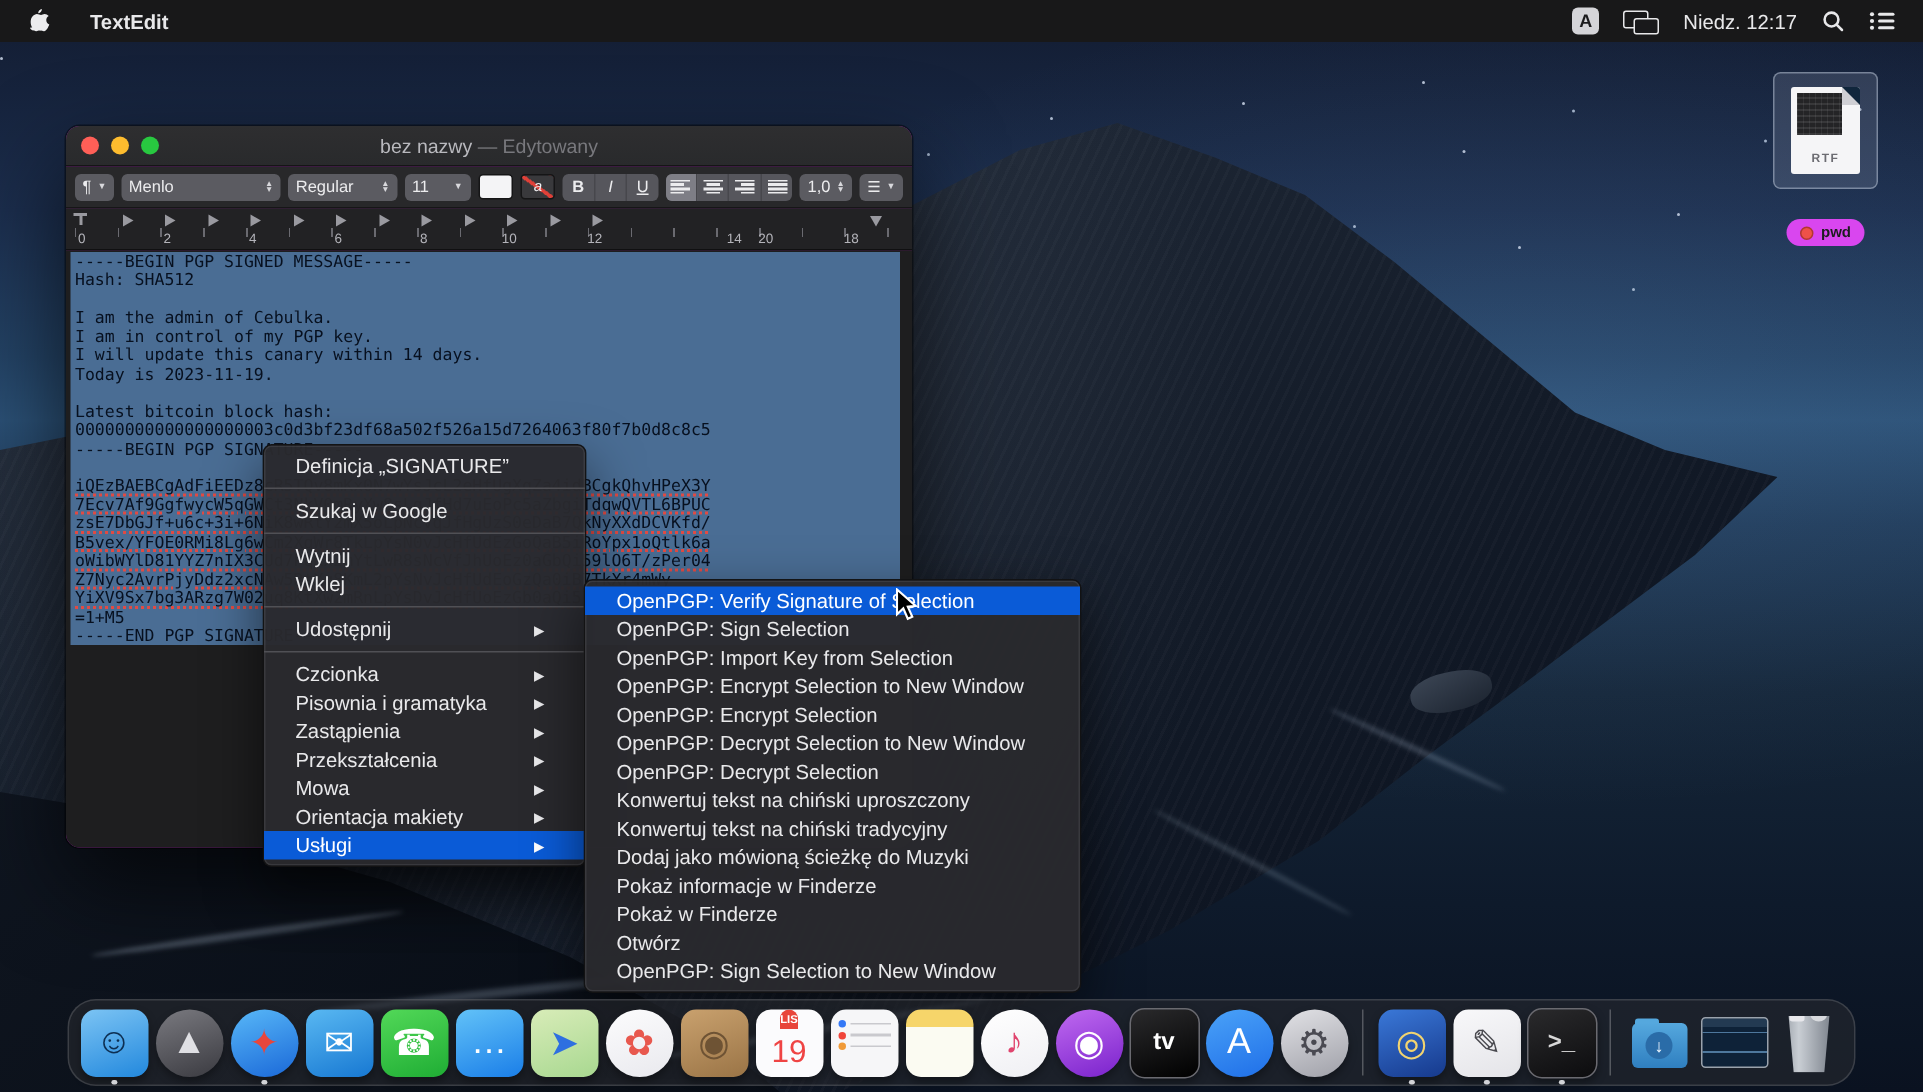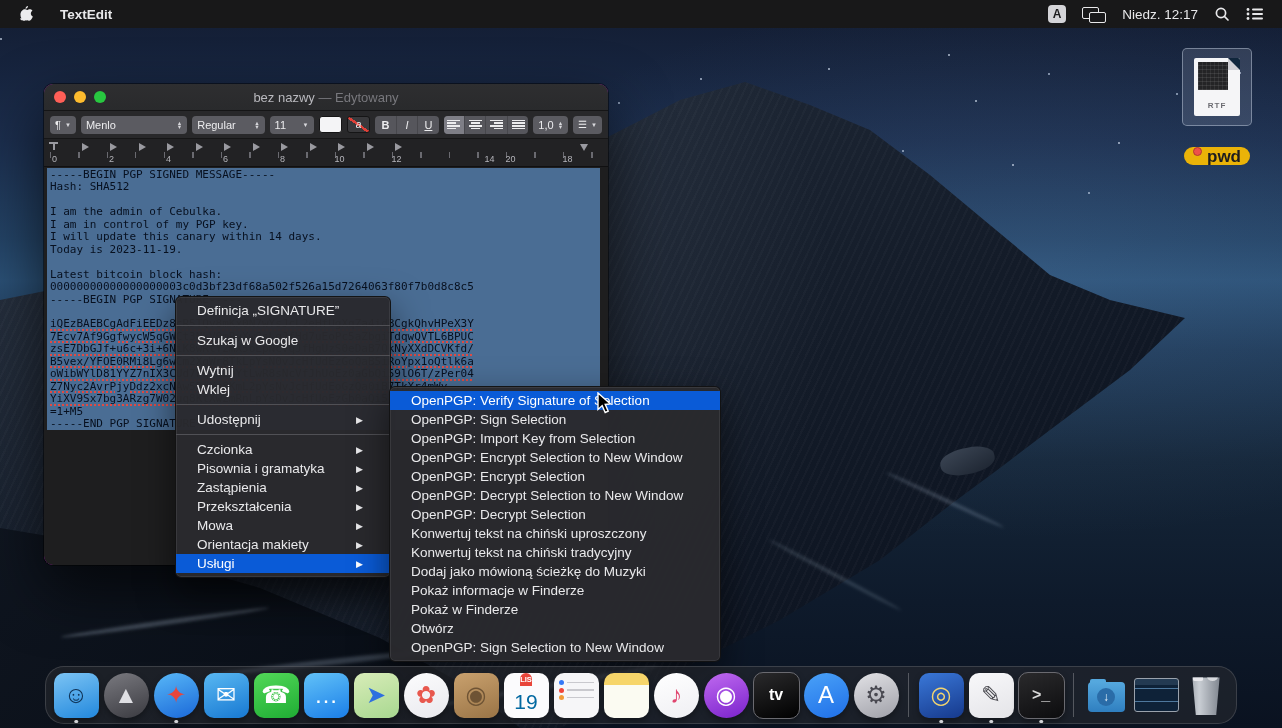--- a/index.html
+++ b/index.html
@@ -48,22 +48,22 @@
   
   #desk-icon{position:absolute;left:1181px;top:32px;width:72px;z-index:5;text-align:center;}
   .icon-selbox{width:68px;height:76px;margin:16px auto;border-radius:5px;background:rgba(150,160,180,.22);
     border:1.5px solid rgba(205,215,230,.45);display:flex;align-items:center;justify-content:center;}
   .doc{position:relative;width:46px;height:58px;background:#f5f5f7;border-radius:2px;overflow:hidden;}
   .doc .fold{position:absolute;right:0;top:0;width:0;height:0;border-left:12px solid #cfcfd4;border-top:12px solid #10263c;}
   .doc .content{position:absolute;left:4px;top:4px;width:30px;height:28px;background:#242426;
     background-image:repeating-linear-gradient(0deg,rgba(255,255,255,.09) 0 1px,transparent 1px 4px),
       repeating-linear-gradient(90deg,rgba(255,255,255,.07) 0 1px,transparent 1px 4px);}
   .doc .rtf{position:absolute;left:0;right:0;bottom:6px;font-size:8px;font-weight:bold;color:#6c6c72;letter-spacing:1px;}
-  .icon-label{display:inline-flex;gap:5px;margin-top:4px;background:#eab308;
-    border-radius:9px;height:18px;padding:0 9px;font-size:17px;font-weight:600;color:#1d1d1f;}
+  .icon-label{display:inline-flex;align-items:center;gap:5px;margin-top:4px;background:#d946ef;
+    border-radius:9px;height:18px;padding:0 9px;font-size:10px;font-weight:600;color:#1d1d1f;}
   .tag-dot{width:9px;height:9px;border-radius:50%;background:#ee5148;border:1px solid #b23830;box-sizing:border-box;}
 
   
   #win{position:absolute;left:44px;top:84px;width:564px;height:481px;border-radius:9px;
     background:#a21caf;box-shadow:0 25px 60px rgba(0,0,0,.65),0 0 0 1px rgba(0,0,0,.45);z-index:10;overflow:hidden;}
   #titlebar{height:26px;background:linear-gradient(#2e2e30,#292a2c);display:flex;align-items:center;position:relative;
     border-bottom:1px solid #151516;}
   .lights{display:flex;gap:8px;margin-left:10px;}
   .light{width:12px;height:12px;border-radius:50%;}
   .l-red{background:#ff5f57;}.l-yellow{background:#febc2e;}.l-green{background:#28c840;}
@@ -125,21 +125,21 @@
     background:rgba(42,44,50,.55);border:1px solid rgba(255,255,255,.14);border-radius:19px;
     display:flex;align-items:center;justify-content:center;padding:0 4px;box-sizing:border-box;}
   .dock-item{position:relative;width:50px;height:56px;display:flex;align-items:center;justify-content:center;}
   .dock-ico{width:45px;height:45px;border-radius:10px;display:flex;align-items:center;justify-content:center;
     font-size:24px;box-shadow:0 3px 6px rgba(0,0,0,.35);}
   .round{border-radius:50%;}
   .rundot{position:absolute;bottom:0px;left:50%;transform:translateX(-50%);width:3.5px;height:3.5px;border-radius:50%;background:#d2d3d7;}
   .dock-sep{width:1px;height:44px;background:rgba(255,255,255,.25);margin:0 7px;}
   .cal-top{height:13px;background:#e8453a;color:#fff;font-size:7.5px;font-weight:bold;
     display:flex;align-items:center;justify-content:center;border-radius:6px 6px 0 0;}
-  .cal-day{flex:1;display:flex;align-items:center;justify-content:center;font-size:21px;color:#0369a1;}
+  .cal-day{flex:1;display:flex;align-items:center;justify-content:center;font-size:21px;color:#ef4444;}
   .colcal{display:flex;flex-direction:column;padding:0;overflow:hidden;}
   .rem-row{display:flex;align-items:center;gap:3px;margin:2.5px 5px;}
   .rem-dot{width:5px;height:5px;border-radius:50%;}
   .rem-line{flex:1;height:1.5px;background:#c9c9ce;}
   .folder-tab{position:absolute;top:6px;left:6px;width:16px;height:5px;border-radius:2px 2px 0 0;background:#55a8de;}
   .folder-body{position:absolute;left:4px;top:9px;right:4px;bottom:6px;border-radius:4px;
     background:linear-gradient(#55a8de,#2f7fc0);display:flex;align-items:center;justify-content:center;}
   .dl-circle{width:18px;height:18px;border-radius:50%;background:#2a6ca8;color:#eaf4fc;font-size:12px;
     display:flex;align-items:center;justify-content:center;}
   .winprev{width:43px;height:32px;border:1px solid #9aa2ac;border-radius:3px;background:#0e2238;

